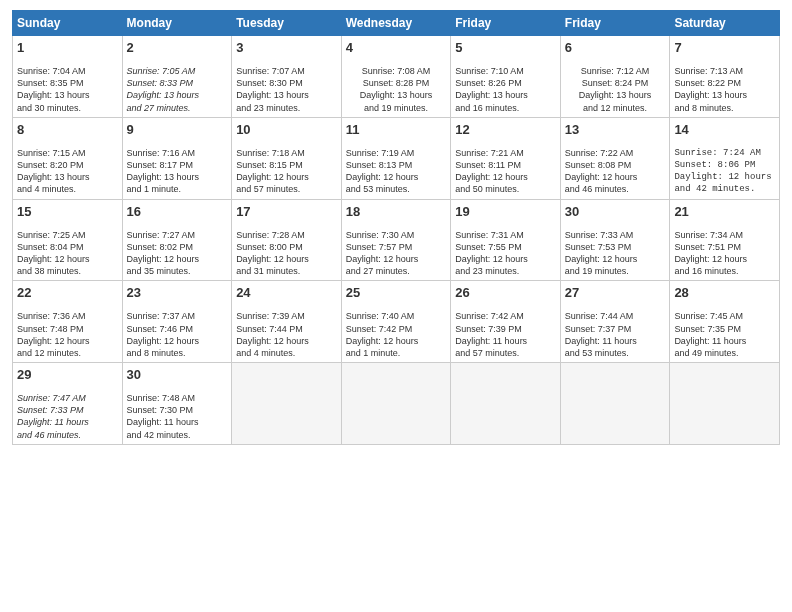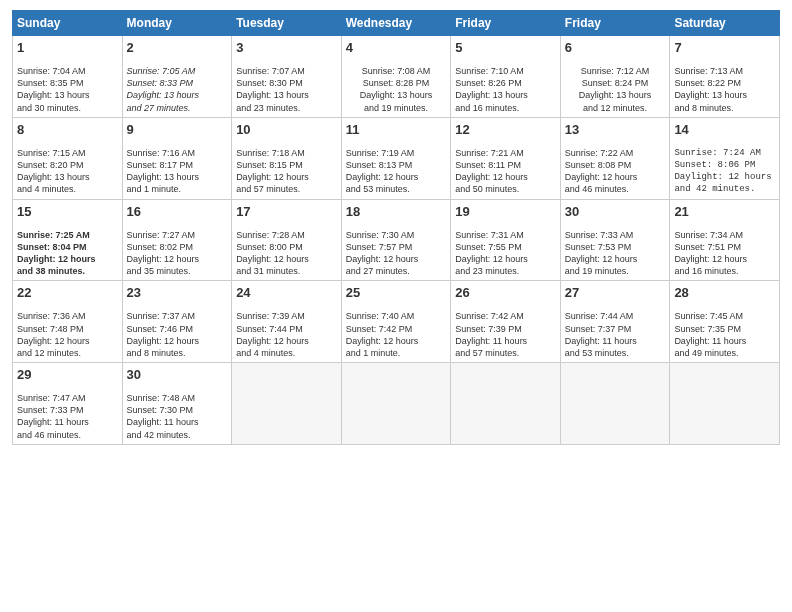--- a/index.html
+++ b/index.html
@@ -193,21 +193,21 @@
             <span class="day-num">14</span>
             <div class="day-info" style="white-space: pre-line; font-family: Liberation Mono, monospace;">Sunrise: 7:24 AM
 Sunset: 8:06 PM
 Daylight: 12 hours
 and 42 minutes.</div>
           </td>
         </tr>
         <tr>
           <td>
             <span class="day-num">15</span>
-            <div class="day-info" style="white-space: pre-line; font-weight: bold;">Sunrise: 7:25 AM
+            <div class="day-info" style="white-space: pre-line;">Sunrise: 7:25 AM
 Sunset: 8:04 PM
 Daylight: 12 hours
 and 38 minutes.</div>
           </td>
           <td>
             <span class="day-num">16</span>
             <div class="day-info" style="white-space: pre-line;">Sunrise: 7:27 AM
 Sunset: 8:02 PM
 Daylight: 12 hours
 and 35 minutes.</div>
@@ -295,21 +295,21 @@
             <span class="day-num">28</span>
             <div class="day-info" style="white-space: pre-line;">Sunrise: 7:45 AM
 Sunset: 7:35 PM
 Daylight: 11 hours
 and 49 minutes.</div>
           </td>
         </tr>
         <tr>
           <td>
             <span class="day-num">29</span>
-            <div class="day-info" style="white-space: pre-line;">Sunrise: 7:47 AM
+            <div class="day-info" style="white-space: pre-line; font-style: italic;">Sunrise: 7:47 AM
 Sunset: 7:33 PM
 Daylight: 11 hours
 and 46 minutes.</div>
           </td>
           <td>
             <span class="day-num">30</span>
             <div class="day-info" style="white-space: pre-line;">Sunrise: 7:48 AM
 Sunset: 7:30 PM
 Daylight: 11 hours
 and 42 minutes.</div>

